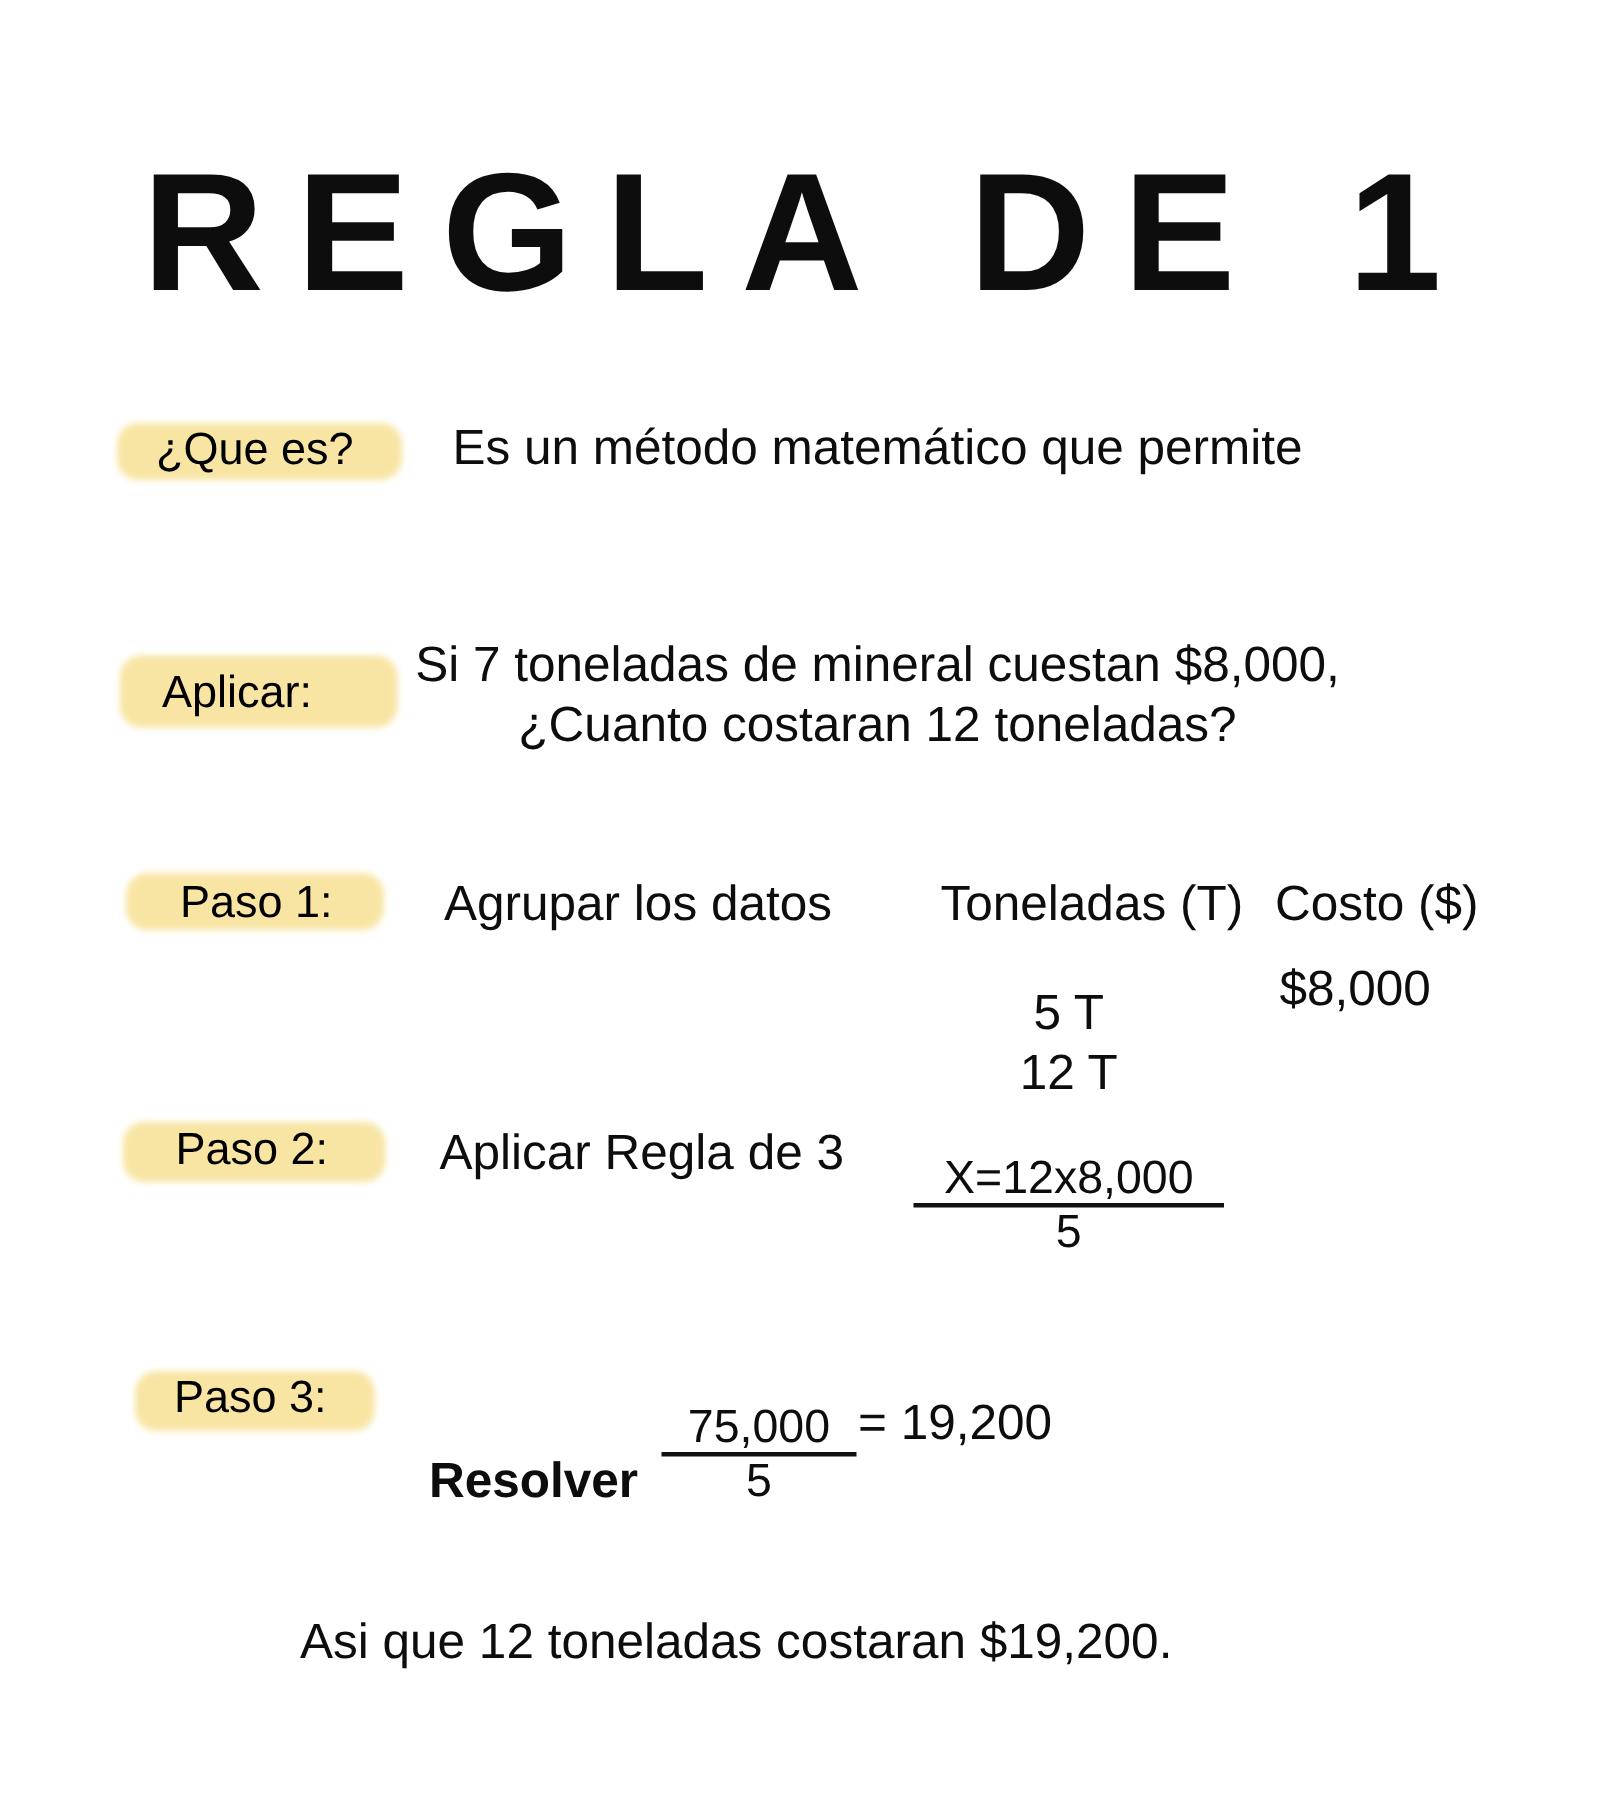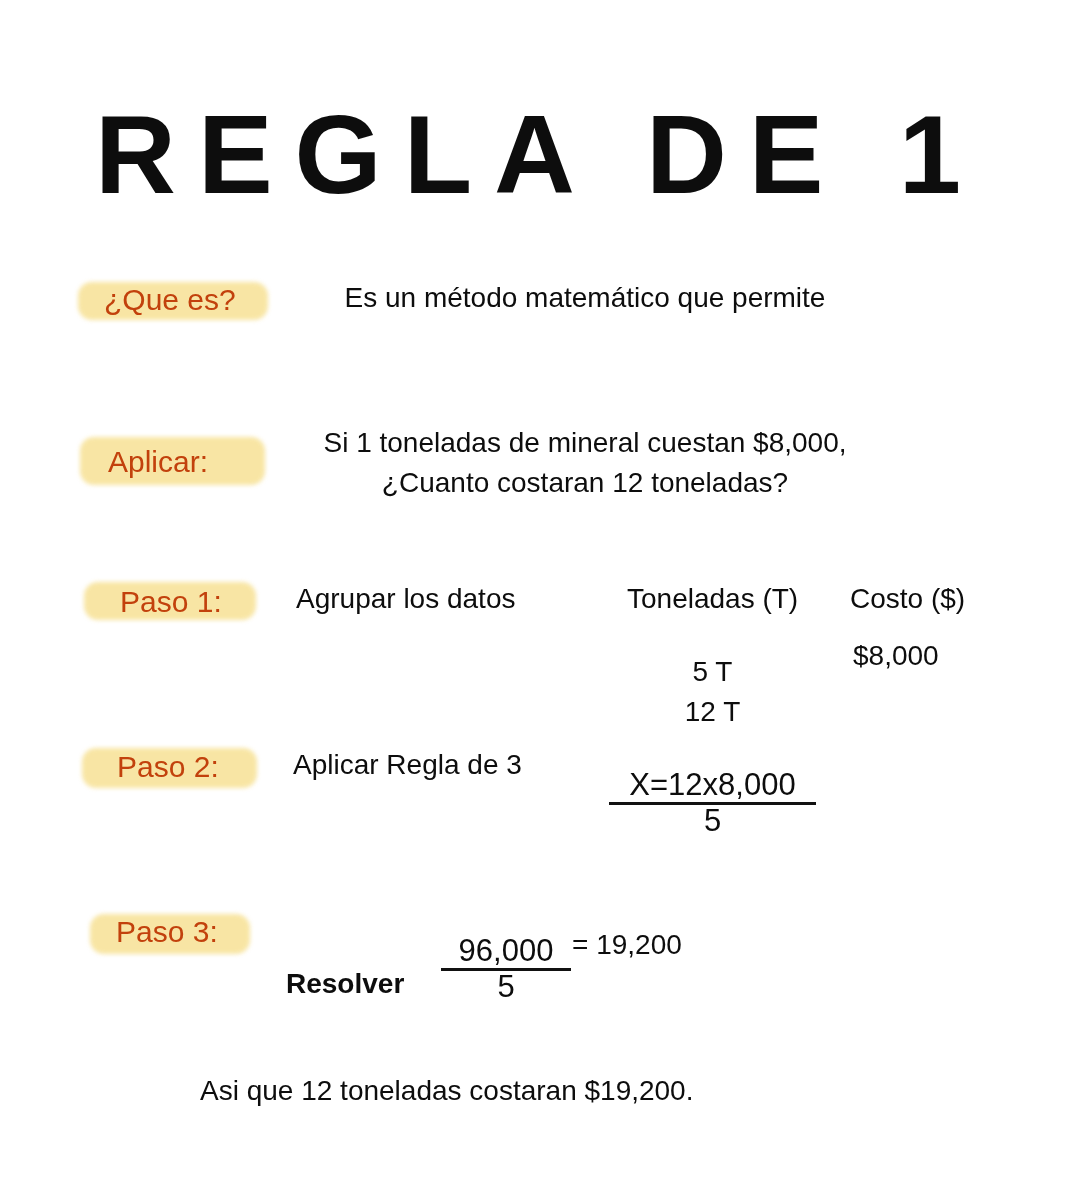--- a/index.html
+++ b/index.html
@@ -1,42 +1,42 @@
 <!DOCTYPE html>
 <html><head>
 <meta charset="utf-8">
 <style>
   html, body { margin:0; padding:0; background:#ffffff; }
   body { width:1080px; height:1197px; position:relative; overflow:hidden;
          font-family:"Liberation Sans", "DejaVu Sans", sans-serif; color:#0d0d0d; }
   .abs { position:absolute; white-space:nowrap; }
   .title { left:95px; top:90px; font-size:112px; font-weight:700; letter-spacing:22px; line-height:130px; }
   .hl { position:absolute; background:#f6dd86; opacity:0.75; border-radius:14px; filter:blur(2px); }
-  .label { font-size:30px; color:#c2410c; font-weight:400; }
-  .txt { font-size:28px; font-weight:500; }
+  .label { font-size:30px; color:#000000; font-weight:400; }
+  .txt { font-size:33px; font-weight:500; }
   .center { text-align:center; }
   .frac { position:absolute; text-align:center; font-size:31px; font-weight:500;margin-top:20px; }
   .frac .num { border-bottom:3px solid #111; padding:0 6px; line-height:34px; }
   .frac .den { line-height:32px; }
 </style>
 </head>
 <body>
 
 <div class="abs title">REGLA DE 1</div>
 
 <div class="hl" style="left:78px;top:282px;width:190px;height:38px;"></div>
 <div class="abs label" style="left:104px;top:283px;">¿Que es?</div>
 <div class="abs txt center" style="left:250px;top:278px;width:670px;line-height:39px;">
   <div>Es un método matemático que permite</div>
 </div>
 
 <div class="hl" style="left:80px;top:437px;width:185px;height:48px;"></div>
 <div class="abs label" style="left:108px;top:445px;">Aplicar:</div>
 <div class="abs txt center" style="left:245px;top:423px;width:680px;line-height:40px;">
-  <div>Si 1 toneladas de mineral cuestan $8,000,</div>
+  <div>Si 7 toneladas de mineral cuestan $8,000,</div>
   <div>¿Cuanto costaran 12 toneladas?</div>
 </div>
 
 <div class="hl" style="left:84px;top:582px;width:172px;height:38px;"></div>
 <div class="abs label" style="left:120px;top:585px;">Paso 1:</div>
 <div class="abs txt" style="left:296px;top:583px;">Agrupar los datos</div>
 <div class="abs txt" style="left:627px;top:583px;">Toneladas (T)</div>
 <div class="abs txt" style="left:850px;top:583px;">Costo ($)</div>
 <div class="abs txt center" style="left:660px;top:656px;width:105px;">5 T</div>
 <div class="abs txt" style="left:853px;top:640px;">$8,000</div>
@@ -47,18 +47,18 @@
 <div class="abs txt" style="left:293px;top:749px;">Aplicar Regla de 3</div>
 <div class="frac" style="left:609px;top:748px;width:207px;">
   <div class="num">X=12x8,000</div>
   <div class="den">5</div>
 </div>
 
 <div class="hl" style="left:90px;top:914px;width:160px;height:40px;"></div>
 <div class="abs label" style="left:116px;top:915px;">Paso 3:</div>
 <div class="abs txt" style="left:286px;top:968px;font-weight:bold;">Resolver</div>
 <div class="frac" style="left:441px;top:914px;width:130px;">
-  <div class="num">96,000</div>
+  <div class="num">75,000</div>
   <div class="den">5</div>
 </div>
 <div class="abs txt" style="left:572px;top:929px;font-weight:400;">= 19,200</div>
 
 <div class="abs txt" style="left:200px;top:1075px;">Asi que 12 toneladas costaran $19,200.</div>
 
 </body></html>

